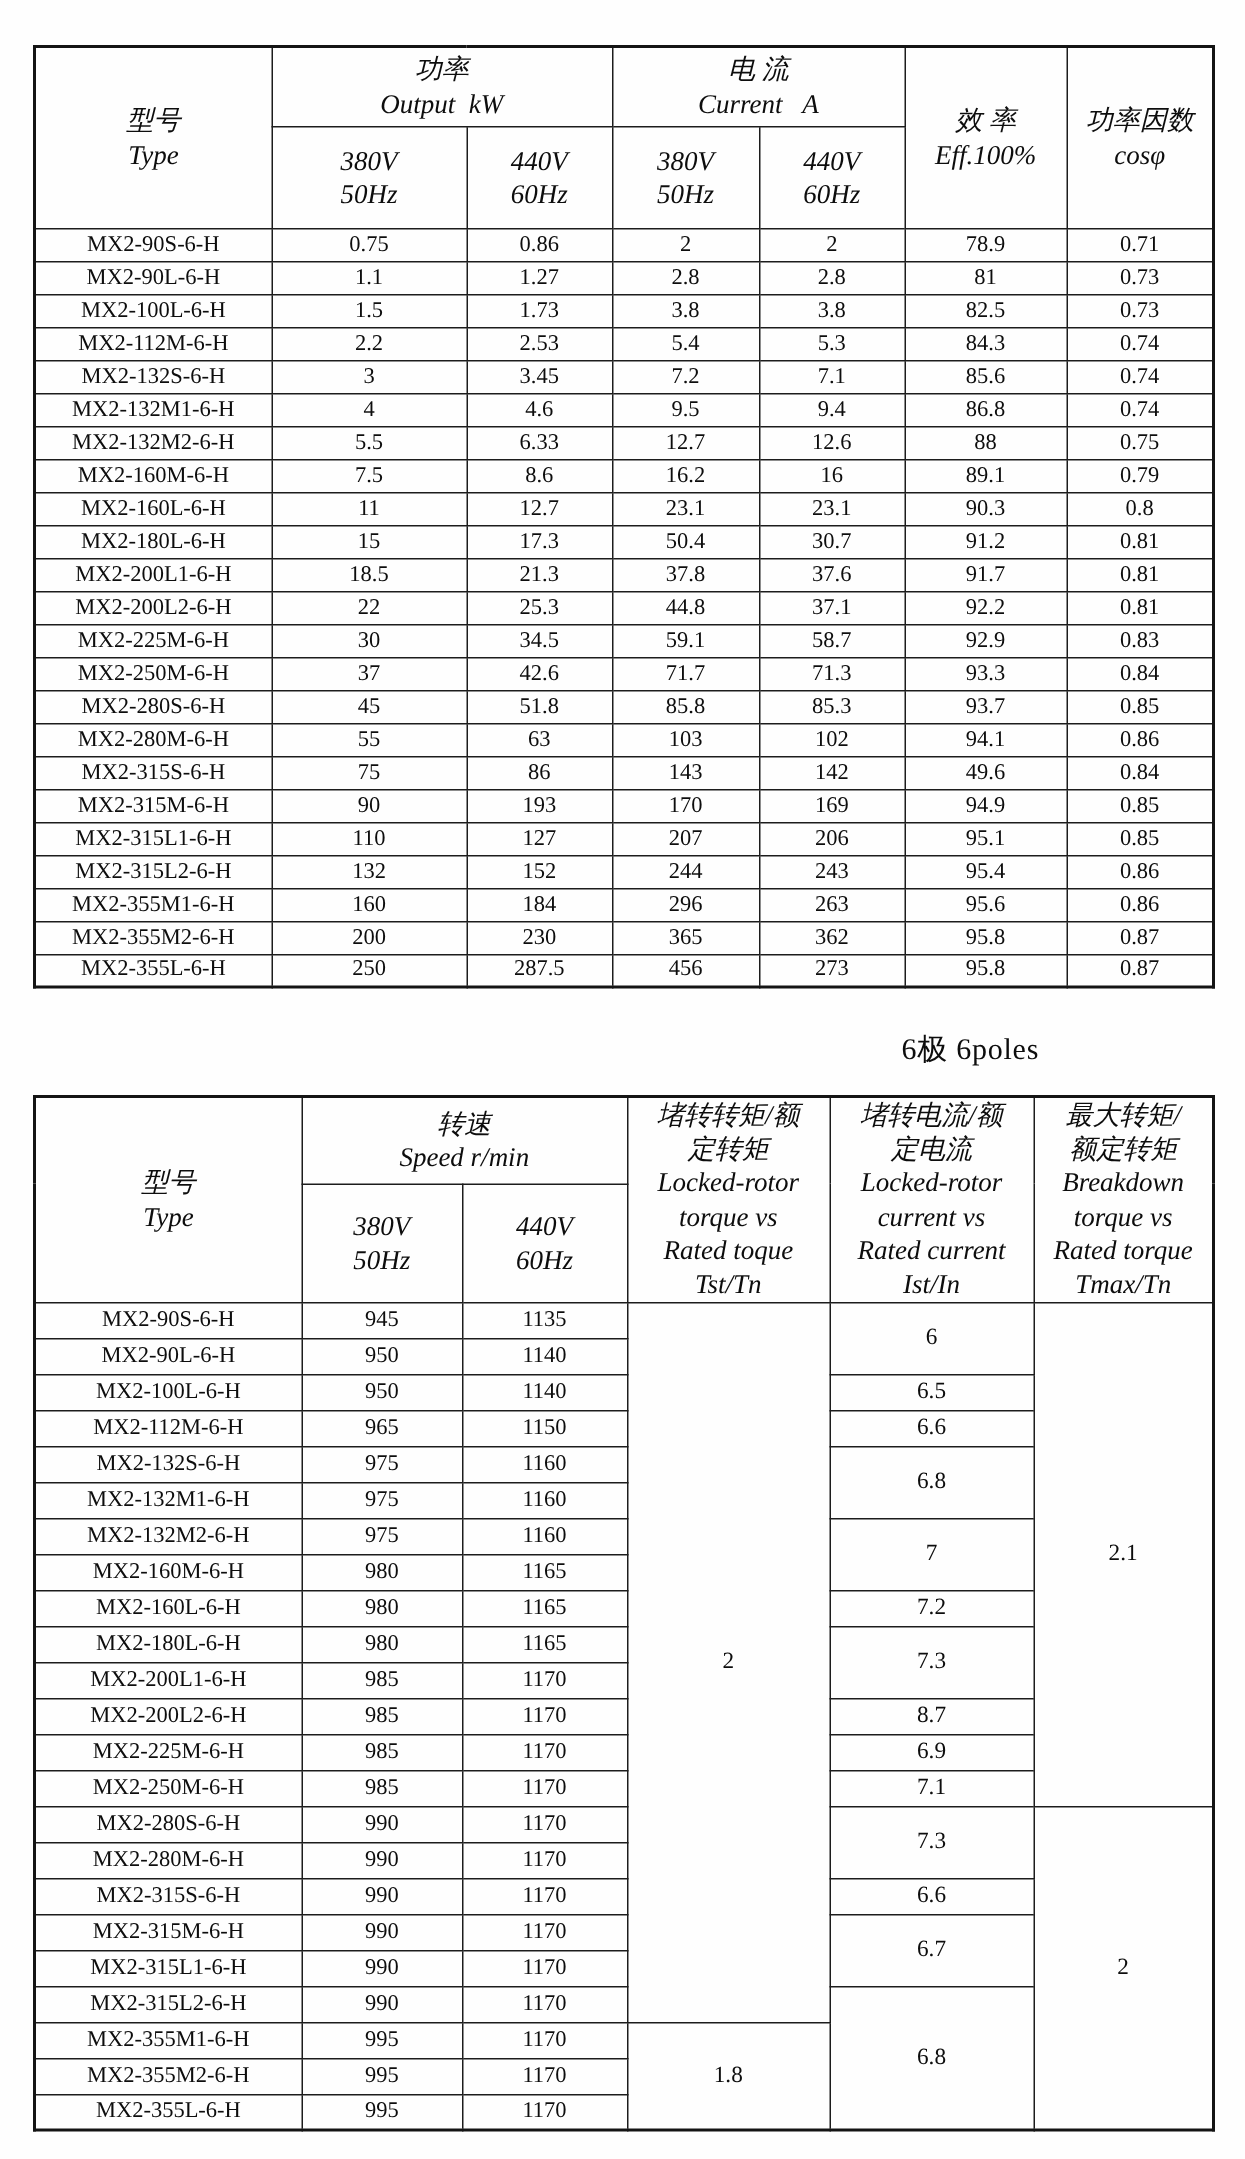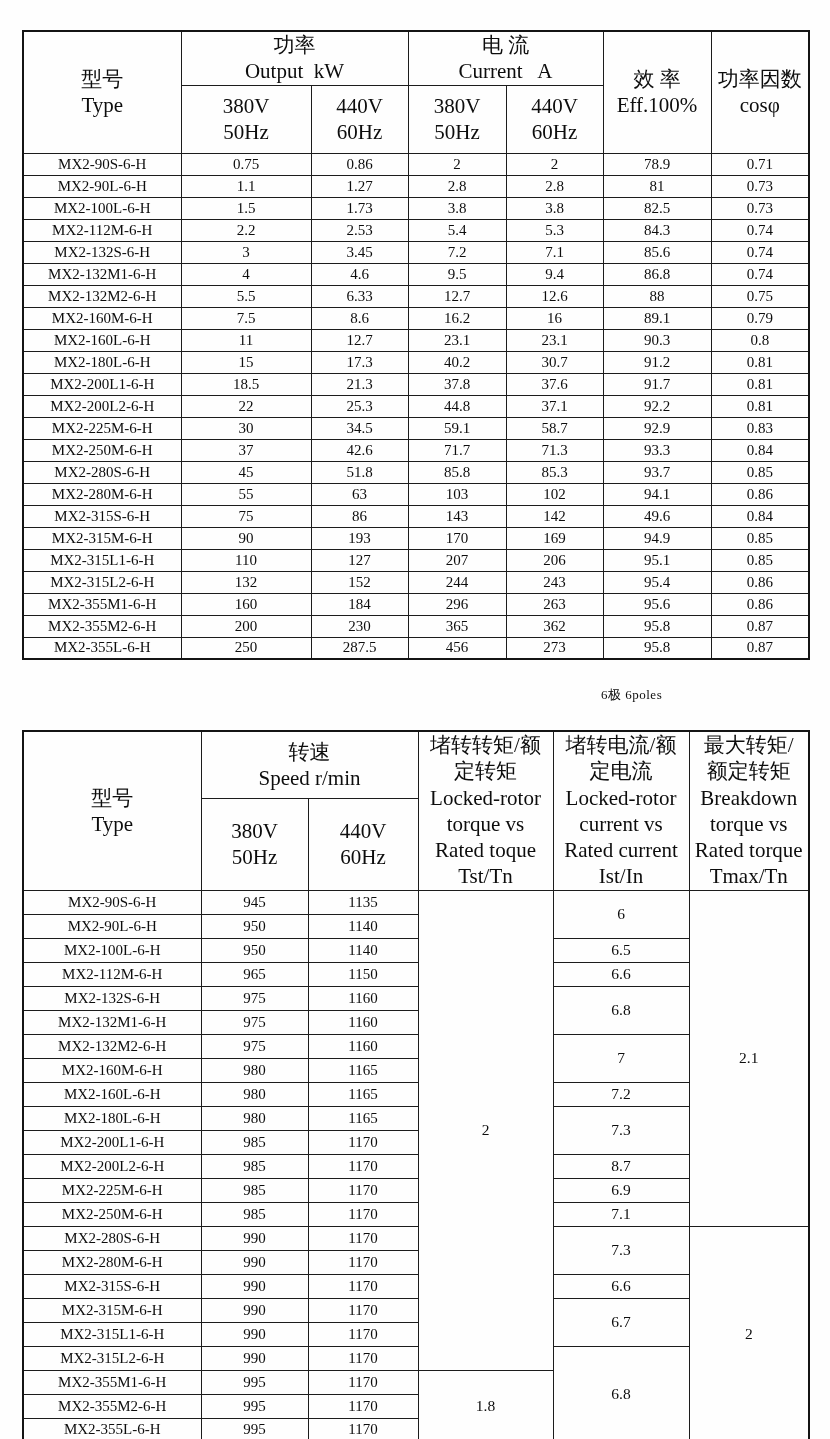--- a/index.html
+++ b/index.html
@@ -23,38 +23,38 @@
   th,td{
     border:1px solid #1c1c1c;
     text-align:center;
     vertical-align:middle;
     padding:0 2px;
     font-weight:normal;
     font-size:15px;
     line-height:1.25;
     overflow:hidden;
   }
-  th{white-space:pre-wrap;font-size:21px;}
+  th{white-space:pre-wrap;font-size:18px;font-style:italic;}
 
   
   #t1{left:22px;top:30px;width:786px;}
   #t1 .hA{height:53px;}
   #t1 .hB{height:68px;}
   #t1 tbody tr{height:22px;}
 
   
   #t2{left:22px;top:730px;width:786px;}
   #t2 .hA{height:58px;}
   #t2 .hB{height:79px;}
   #t2 tbody tr{height:24px;}
 
   .note{
     position:absolute;
     left:601px;top:686px;
-    font-size:13px;
+    font-size:20px;
     letter-spacing:0.5px;
     white-space:pre;
   }
   .merged{font-size:15.5px;}
 </style>
 </head>
 <body>
 
 <div class="page">
 
@@ -171,21 +171,21 @@
           <td>12.7</td>
           <td>23.1</td>
           <td>23.1</td>
           <td>90.3</td>
           <td>0.8</td>
         </tr>
         <tr>
           <td>MX2-180L-6-H</td>
           <td>15</td>
           <td>17.3</td>
-          <td>40.2</td>
+          <td>50.4</td>
           <td>30.7</td>
           <td>91.2</td>
           <td>0.81</td>
         </tr>
         <tr>
           <td>MX2-200L1-6-H</td>
           <td>18.5</td>
           <td>21.3</td>
           <td>37.8</td>
           <td>37.6</td>

